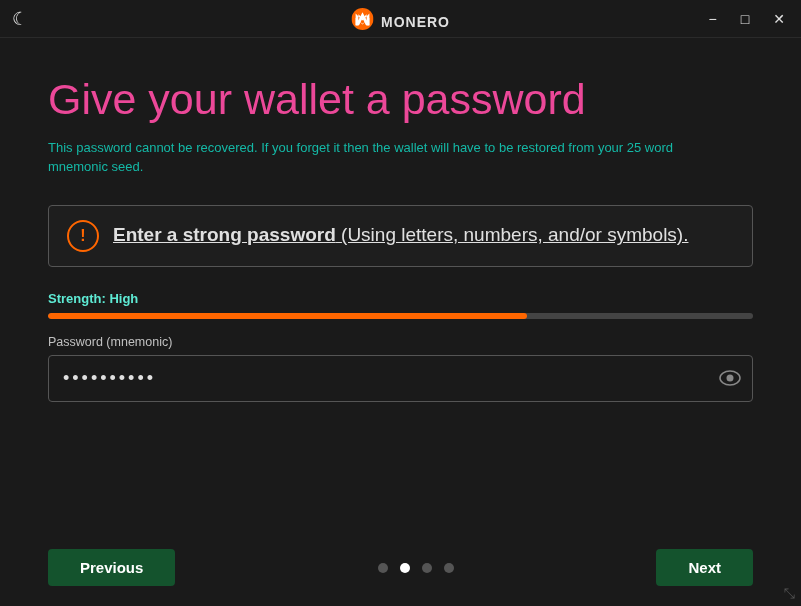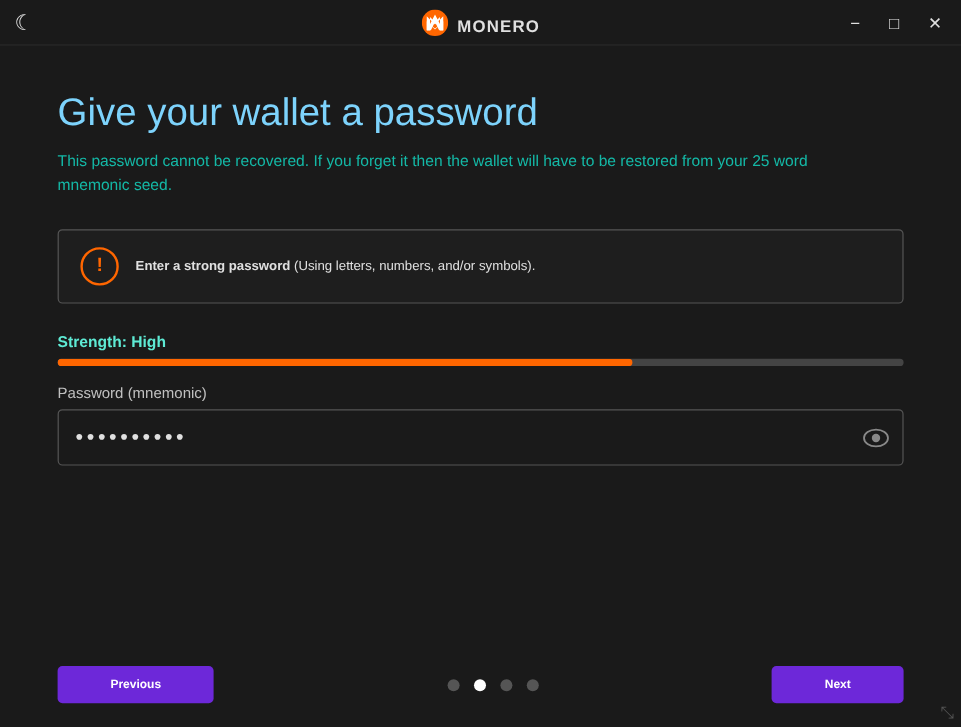--- a/index.html
+++ b/index.html
@@ -65,23 +65,23 @@
       color: #e0e0e0;
       font-size: 18px;
     }
 
     
     .main-content {
       padding: 36px 48px 20px 48px;
     }
 
     .page-title {
-      font-size: 32px;
+      font-size: 43px;
       font-weight: 300;
-      color: #7dd3fc;
+      color: #ec4899;
       margin-bottom: 12px;
       line-height: 1.2;
     }
 
     .page-subtitle {
       font-size: 13px;
       color: #14b8a6;
       margin-bottom: 28px;
       line-height: 1.5;
       max-width: 680px;
@@ -105,23 +105,24 @@
       border-radius: 50%;
       display: flex;
       align-items: center;
       justify-content: center;
       flex-shrink: 0;
       color: #ff6600;
       font-size: 16px;
       font-weight: bold;
     }
     .warning-text {
-      font-size: 11px;
+      font-size: 19px;
       color: #e0e0e0;
       line-height: 1.4;
+      text-decoration: underline;
     }
     .warning-text strong {
       font-weight: 700;
     }
 
     
     .strength-section {
       margin-bottom: 16px;
     }
     .strength-label {
@@ -188,26 +189,26 @@
       bottom: 0;
       left: 0;
       right: 0;
       display: flex;
       align-items: center;
       justify-content: space-between;
       padding: 16px 48px 20px 48px;
     }
 
     .nav-btn {
-      background-color: #6d28d9;
+      background-color: #14532d;
       color: #ffffff;
       border: none;
       border-radius: 4px;
-      padding: 10px 44px;
-      font-size: 10px;
+      padding: 10px 32px;
+      font-size: 15px;
       font-weight: 600;
       cursor: pointer;
       min-width: 90px;
     }
 
     
     .pagination-dots {
       display: flex;
       align-items: center;
       gap: 12px;

